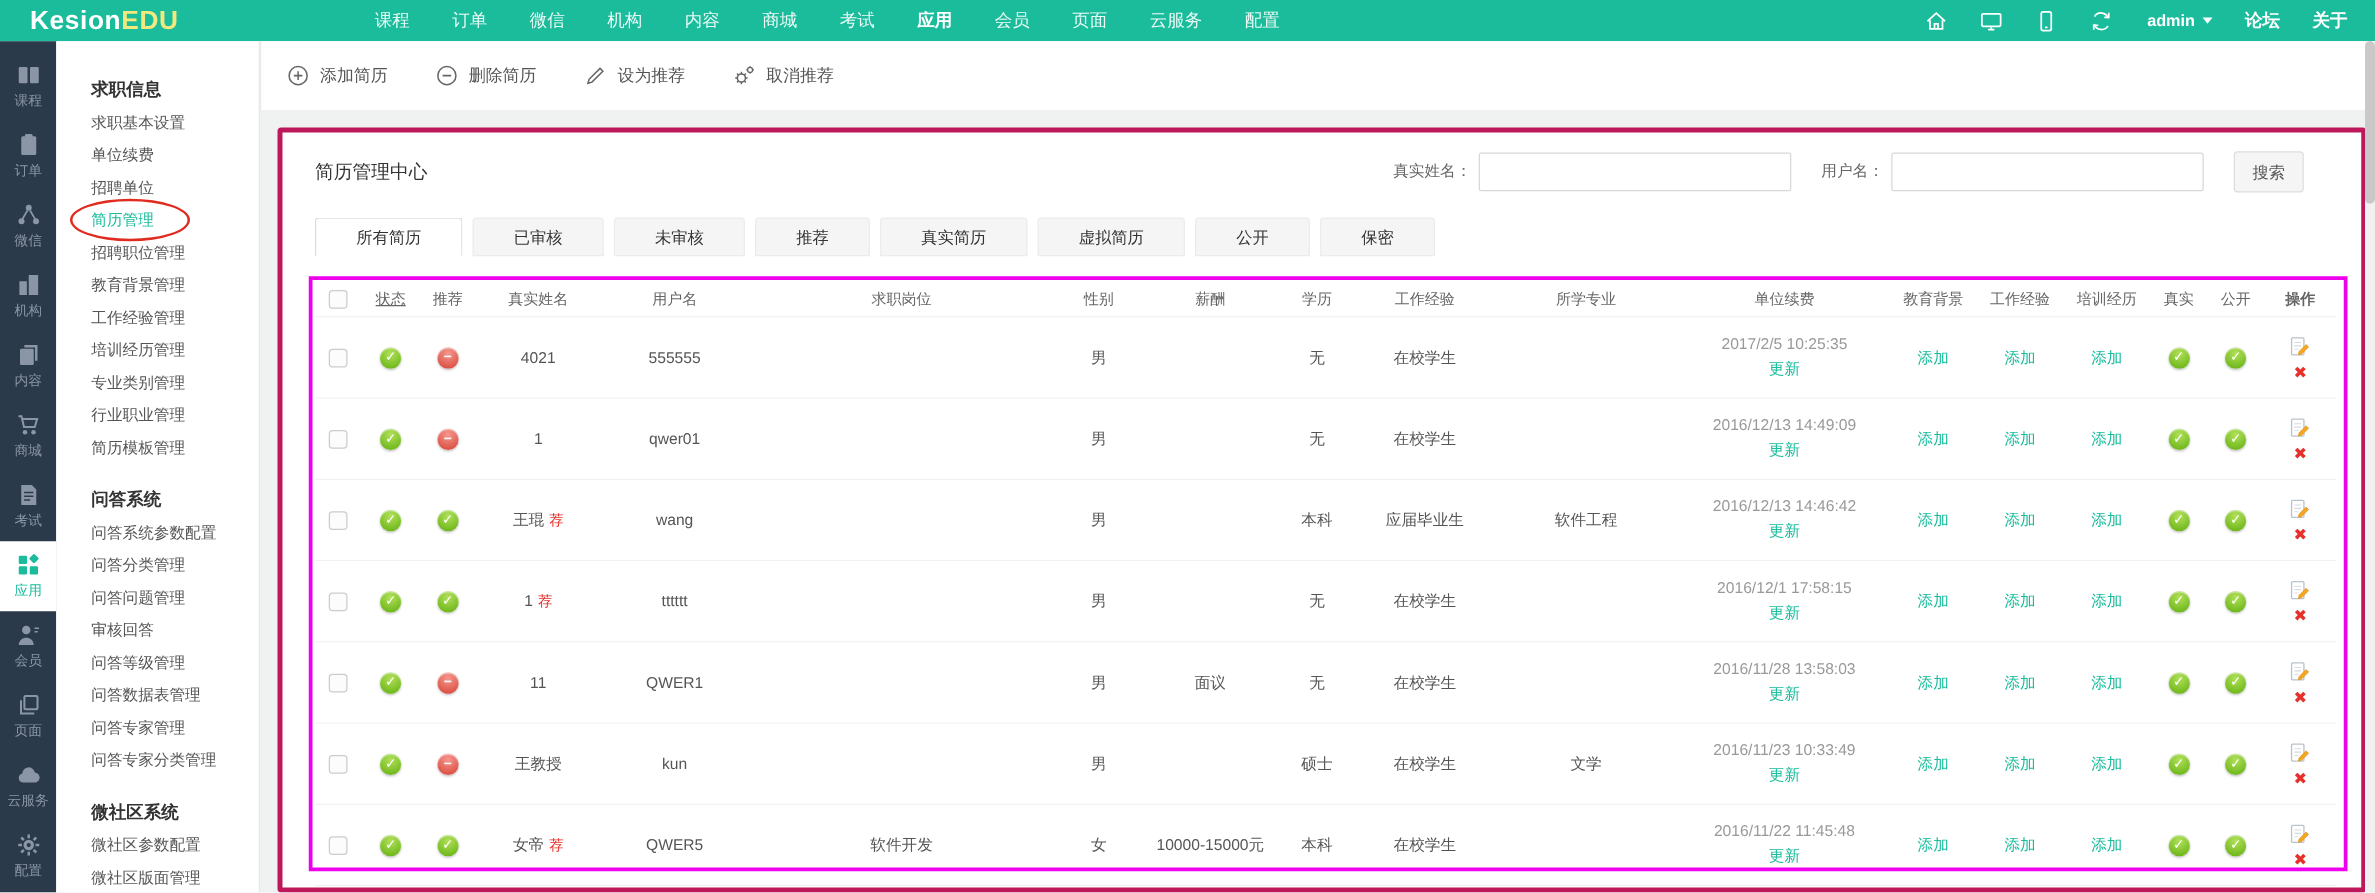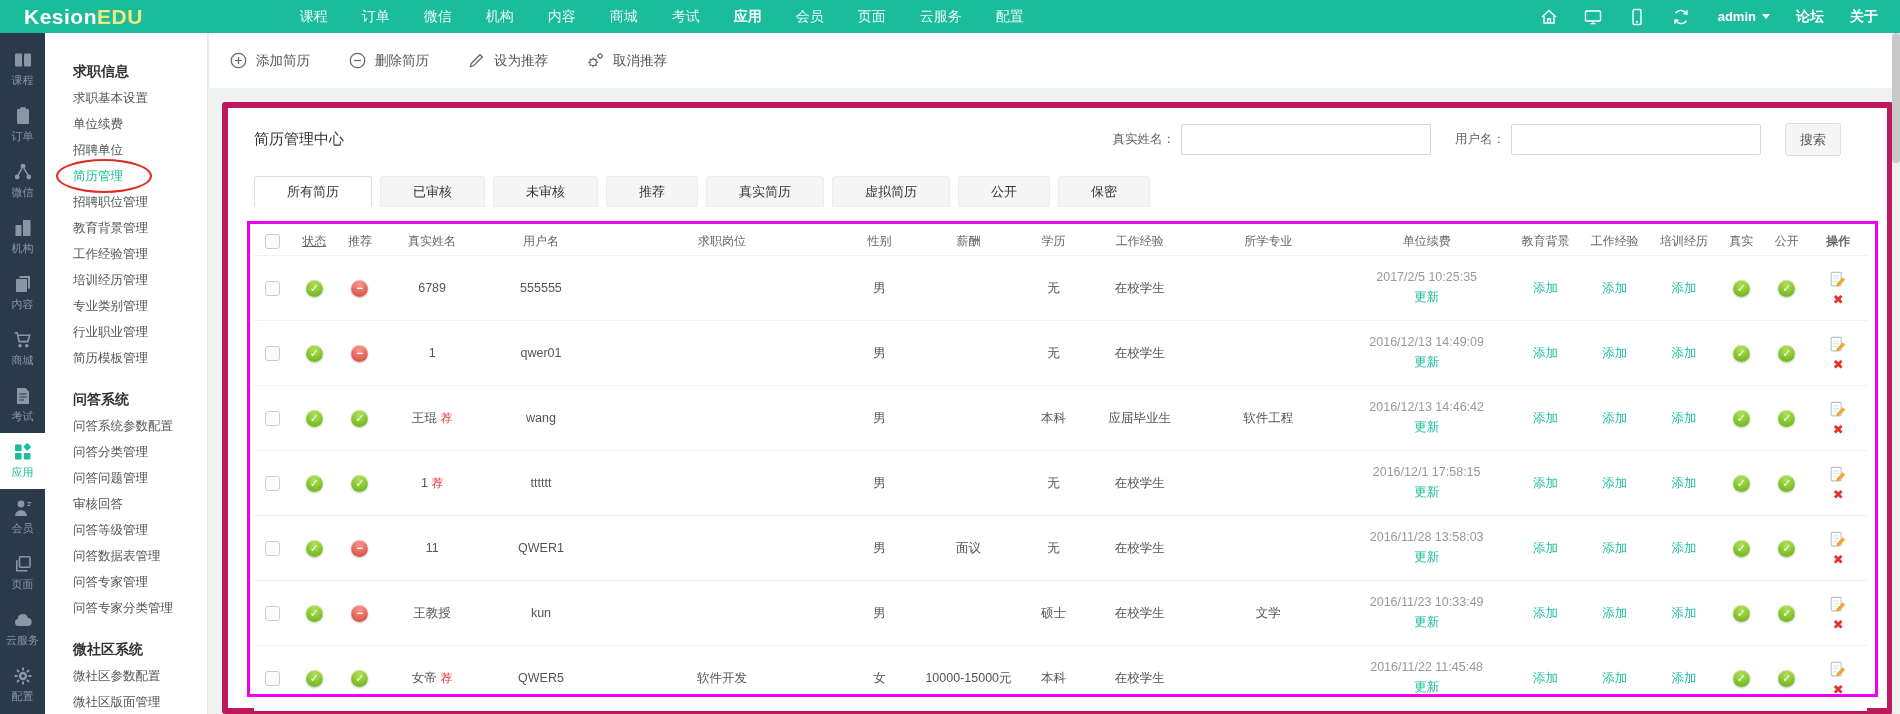--- a/index.html
+++ b/index.html
@@ -33,21 +33,21 @@
   .side h3.gap { margin-top:14px; }
   .sitem { font-size:12.5px; color:#555; height:26px; line-height:26px; cursor:pointer; white-space:nowrap; }
   .sitem.current { color:#1abc9c; }
 
   
   .main { position:absolute; left:208px; top:33px; width:1692px; height:546px; background:#f0f2f2; }
   .toolbar { position:absolute; left:0; top:0; width:100%; height:55px; background:#fff; border-left:1px solid #ececec; display:flex; align-items:center; padding-left:20px; }
   .tool-btn { display:flex; align-items:center; margin-right:38px; font-size:13.5px; color:#555; cursor:pointer; }
   .tool-btn .t-icon { width:19px; height:19px; margin-right:8px; }
 
-  .card { position:absolute; left:14px; top:69px; width:1671px; height:612px; background:#fff; border:6px solid #be185d; border-radius:3px; }
+  .card { position:absolute; left:14px; top:69px; width:1671px; height:612px; background:#fff; border:4px solid #be185d; border-radius:3px; }
   .card-head { position:relative; height:62px; }
   .panel-title { position:absolute; left:26px; top:22px; font-size:15px; color:#333; }
   .search-zone { position:absolute; right:46px; top:15px; display:flex; align-items:center;margin-left:28px; }
   .search-label { font-size:12.5px; color:#666; margin-right:6px; white-space:nowrap; }
   .search-input { width:250px; height:31px; border:1px solid #d8d8d8; border-radius:2px; margin-right:24px; font-size:13px; padding:0 8px; color:#333; outline:none; }
   .search-btn { width:56px; height:33px; background:#f5f5f5; border:1px solid #ddd; border-radius:3px; font-size:13px; color:#555; cursor:pointer; }
 
   .tabs { display:flex; padding-left:26px; margin-top:6px; }
   .tab { height:31px; line-height:30px; padding:0 32px; font-size:13px; color:#333; background:#f5f5f5; border:1px solid #ececec; border-radius:3px 3px 0 0; margin-right:8px; cursor:pointer; white-space:nowrap; }
   .tab.active { background:#fff; border-color:#ddd; border-bottom-color:#fff; }
@@ -331,21 +331,21 @@
               <div class="td" style="width:38px">
                 <span class="cb"></span>
               </div>
               <div class="td" style="width:46px">
                 <span class="badge green">✓</span>
               </div>
               <div class="td" style="width:46px">
                 <span class="badge red">−</span>
               </div>
               <div class="td" style="width:100px">
-                <span><span>6789</span></span>
+                <span><span>4021</span></span>
               </div>
               <div class="td" style="width:120px">555555</div>
               <div class="td" style="width:246px"></div>
               <div class="td" style="width:72px">男</div>
               <div class="td" style="width:108px"></div>
               <div class="td" style="width:64px">无</div>
               <div class="td" style="width:110px">在校学生</div>
               <div class="td" style="width:150px"></div>
               <div class="td" style="width:170px">
                 <span class="time">2017/2/5 10:25:35</span>

